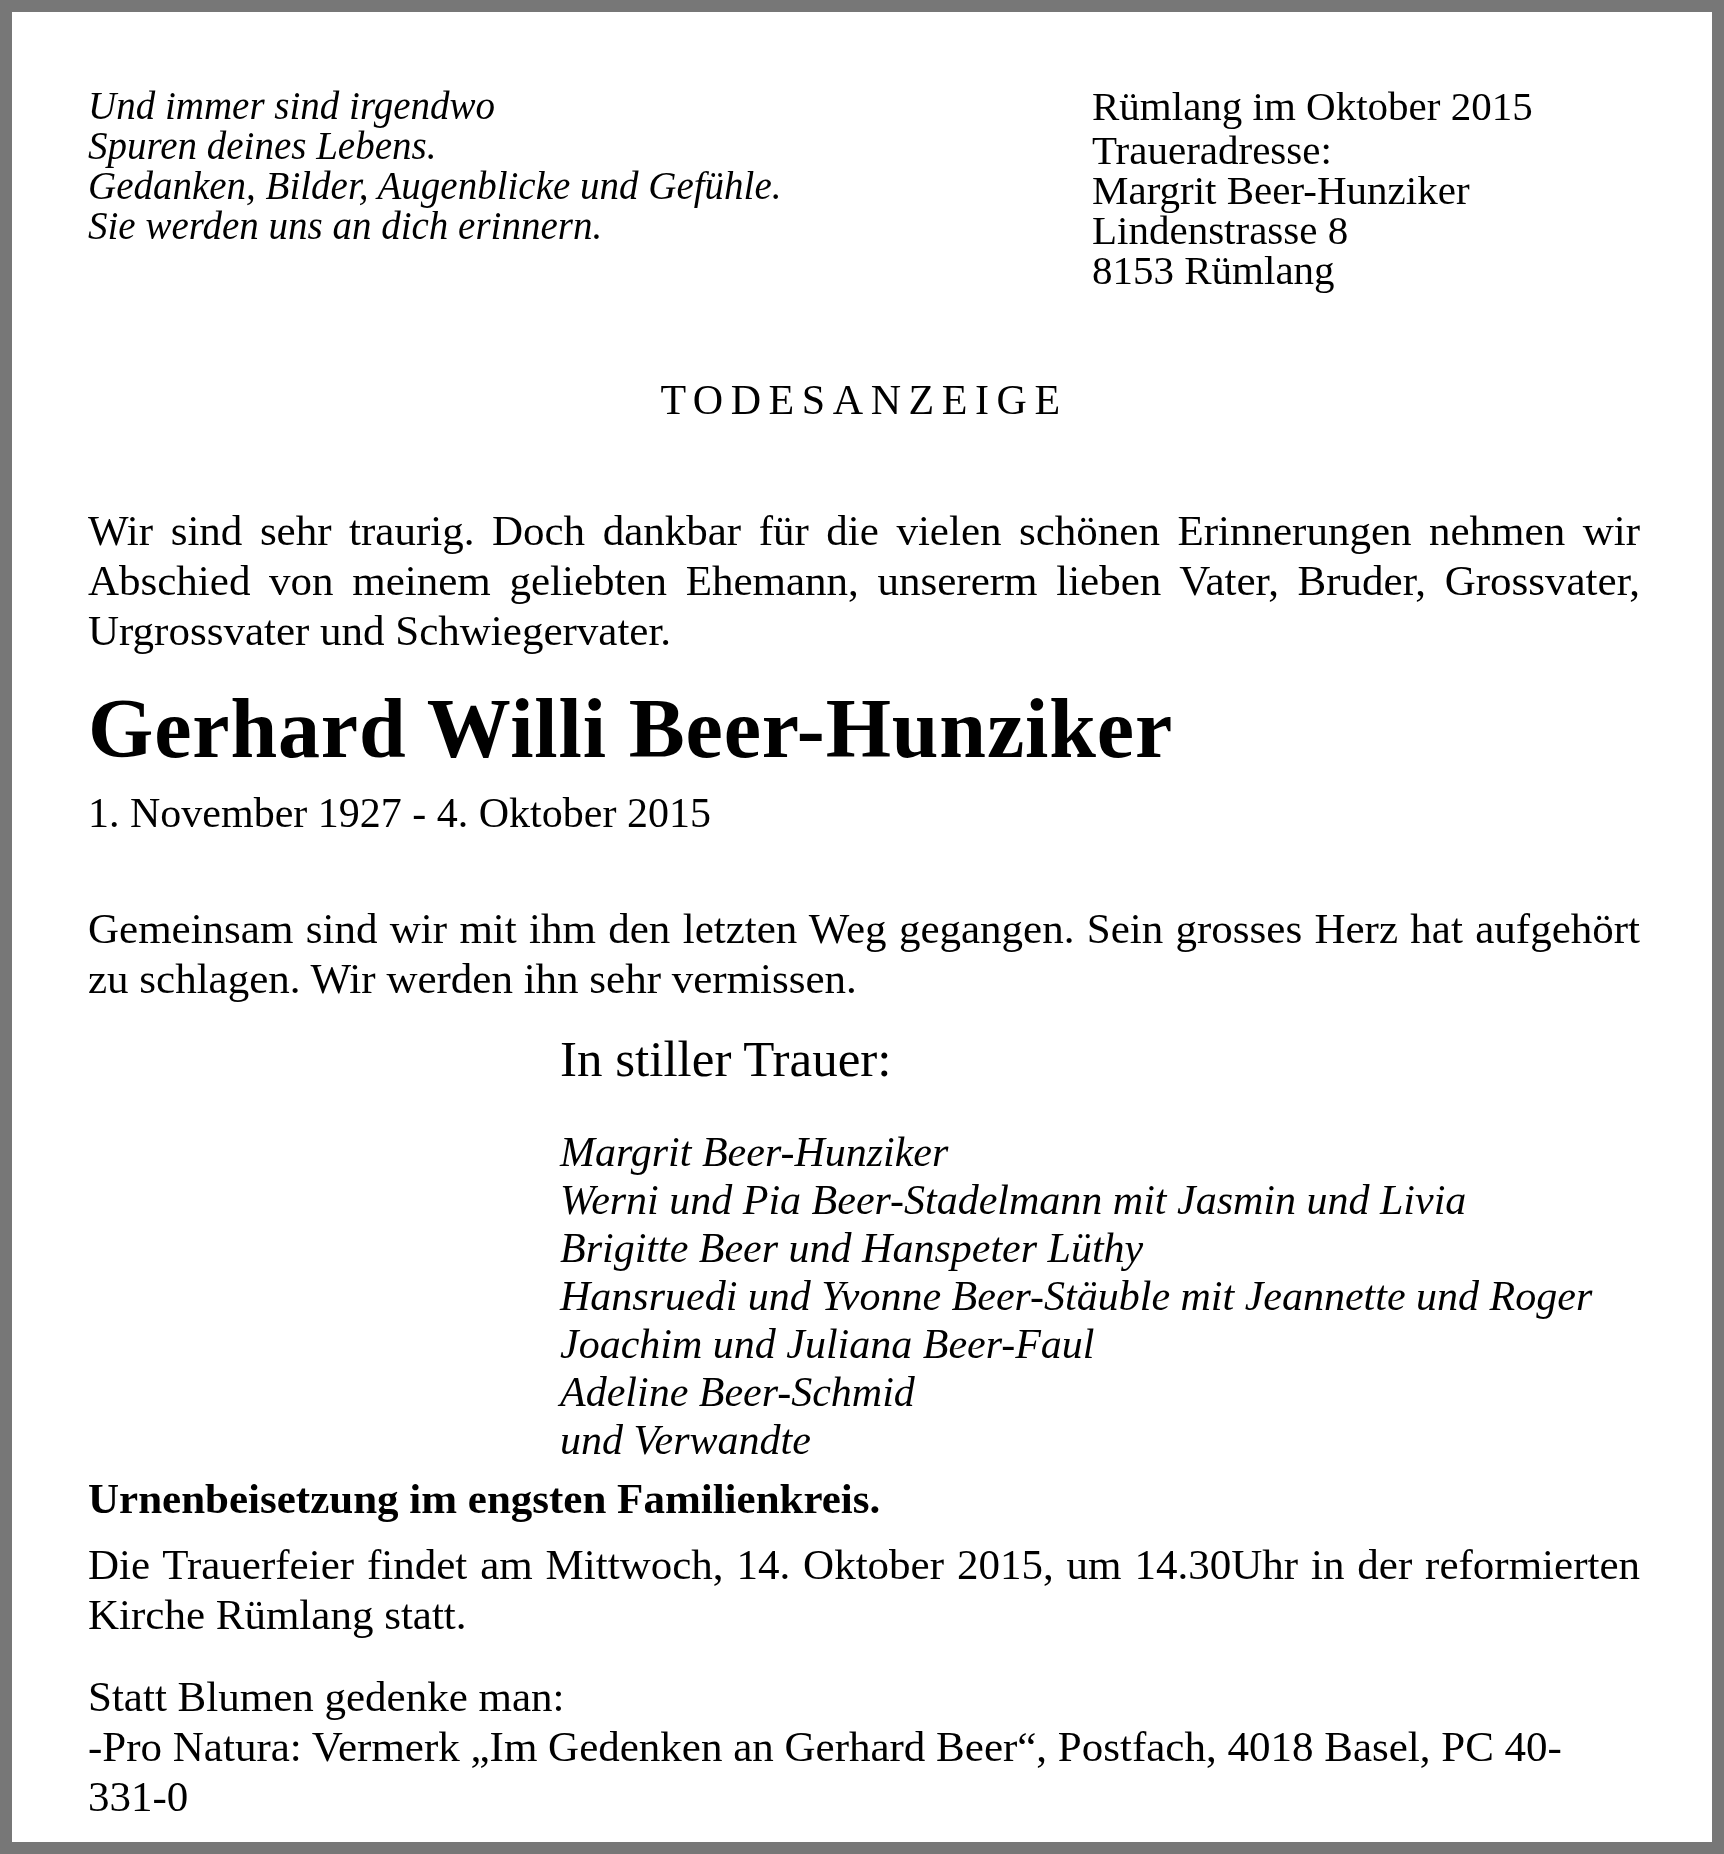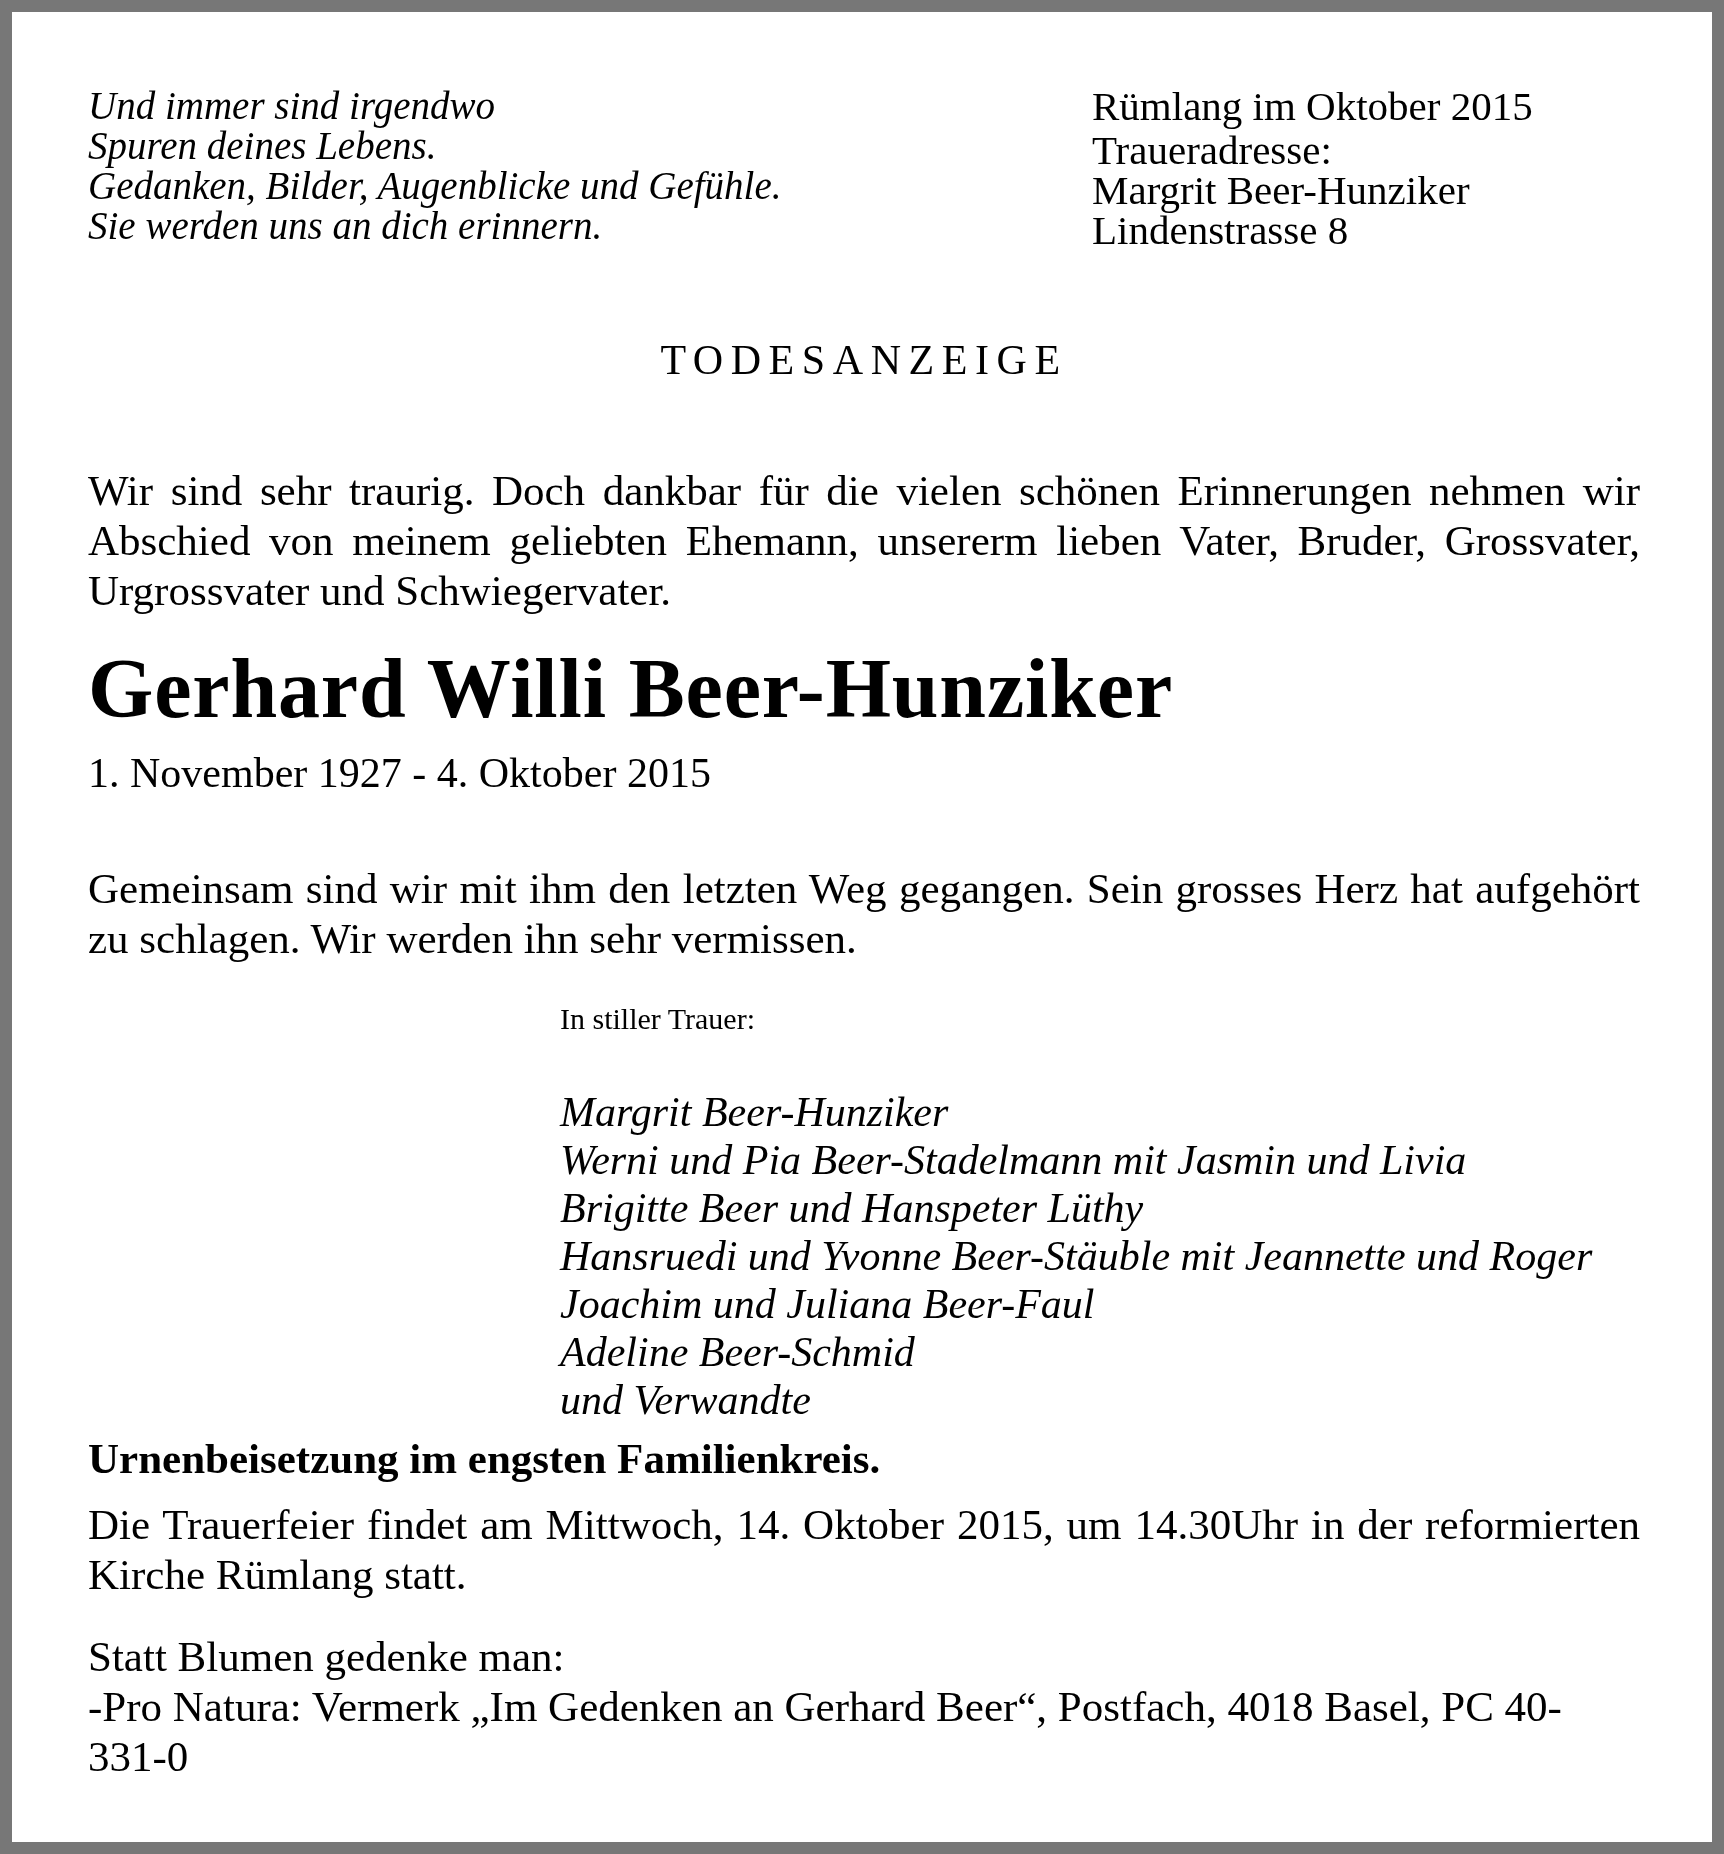--- a/index.html
+++ b/index.html
@@ -78,21 +78,21 @@
     margin-top: 10px;
     font-size: 42px;
     line-height: 50px;
   }
   .farewell { margin-top: 66px; }
 
   
   .mourning-block { margin-left: 472px; }
   .mourners-label {
     margin-top: 30px;
-    font-size: 30px;
+    font-size: 51px;
     line-height: 50px;
   }
   .mourners-list {
     margin-top: 44px;
     font-style: italic;
     font-size: 42px;
     line-height: 48px;
   }
 
   
@@ -112,20 +112,21 @@
         <div>Spuren deines Lebens.</div>
         <div>Gedanken, Bilder, Augenblicke und Gefühle.</div>
         <div>Sie werden uns an dich erinnern.</div>
       </div>
       <div class="address-block">
         <div>Rümlang im Oktober 2015</div>
         <div class="address-lines">
           <div>Traueradresse:</div>
           <div>Margrit Beer-Hunziker</div>
           <div>Lindenstrasse 8</div>
+          <div>8153 Rümlang</div>
         </div>
       </div>
     </div>
 
     <div class="doc-title">TODESANZEIGE</div>
 
     <p class="para justify intro">Wir sind sehr traurig. Doch dankbar für die vielen schönen Erinnerungen nehmen wir Abschied von meinem geliebten Ehemann, unsererm lieben Vater, Bruder, Grossvater, Urgrossvater und Schwiegervater.</p>
 
     <h1 class="deceased-name">Gerhard Willi Beer-Hunziker</h1>
 

